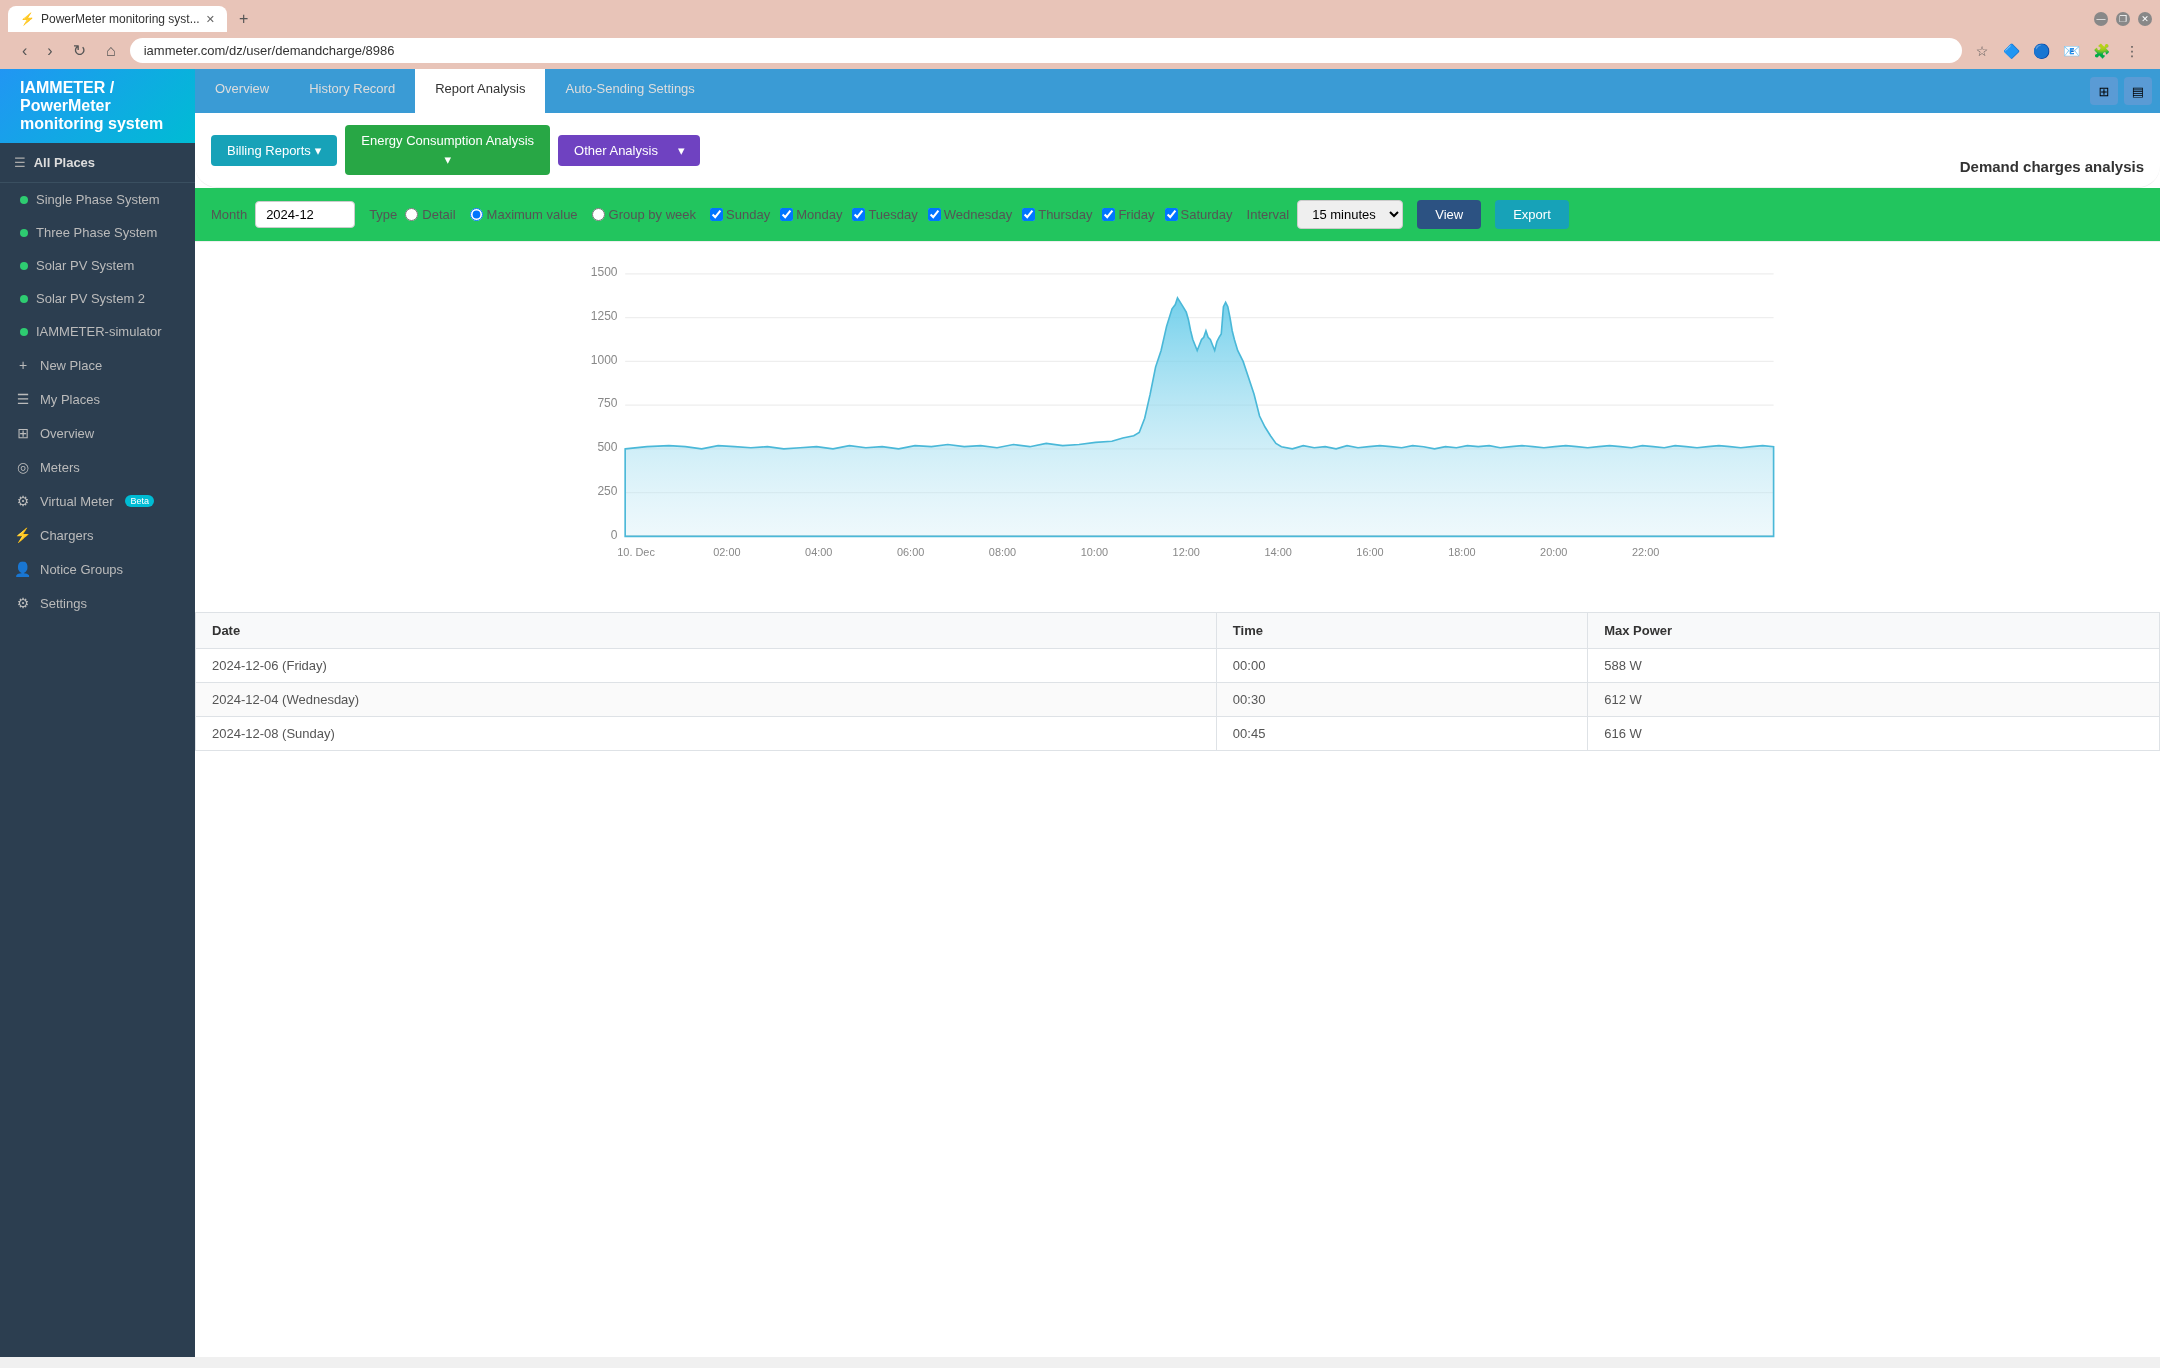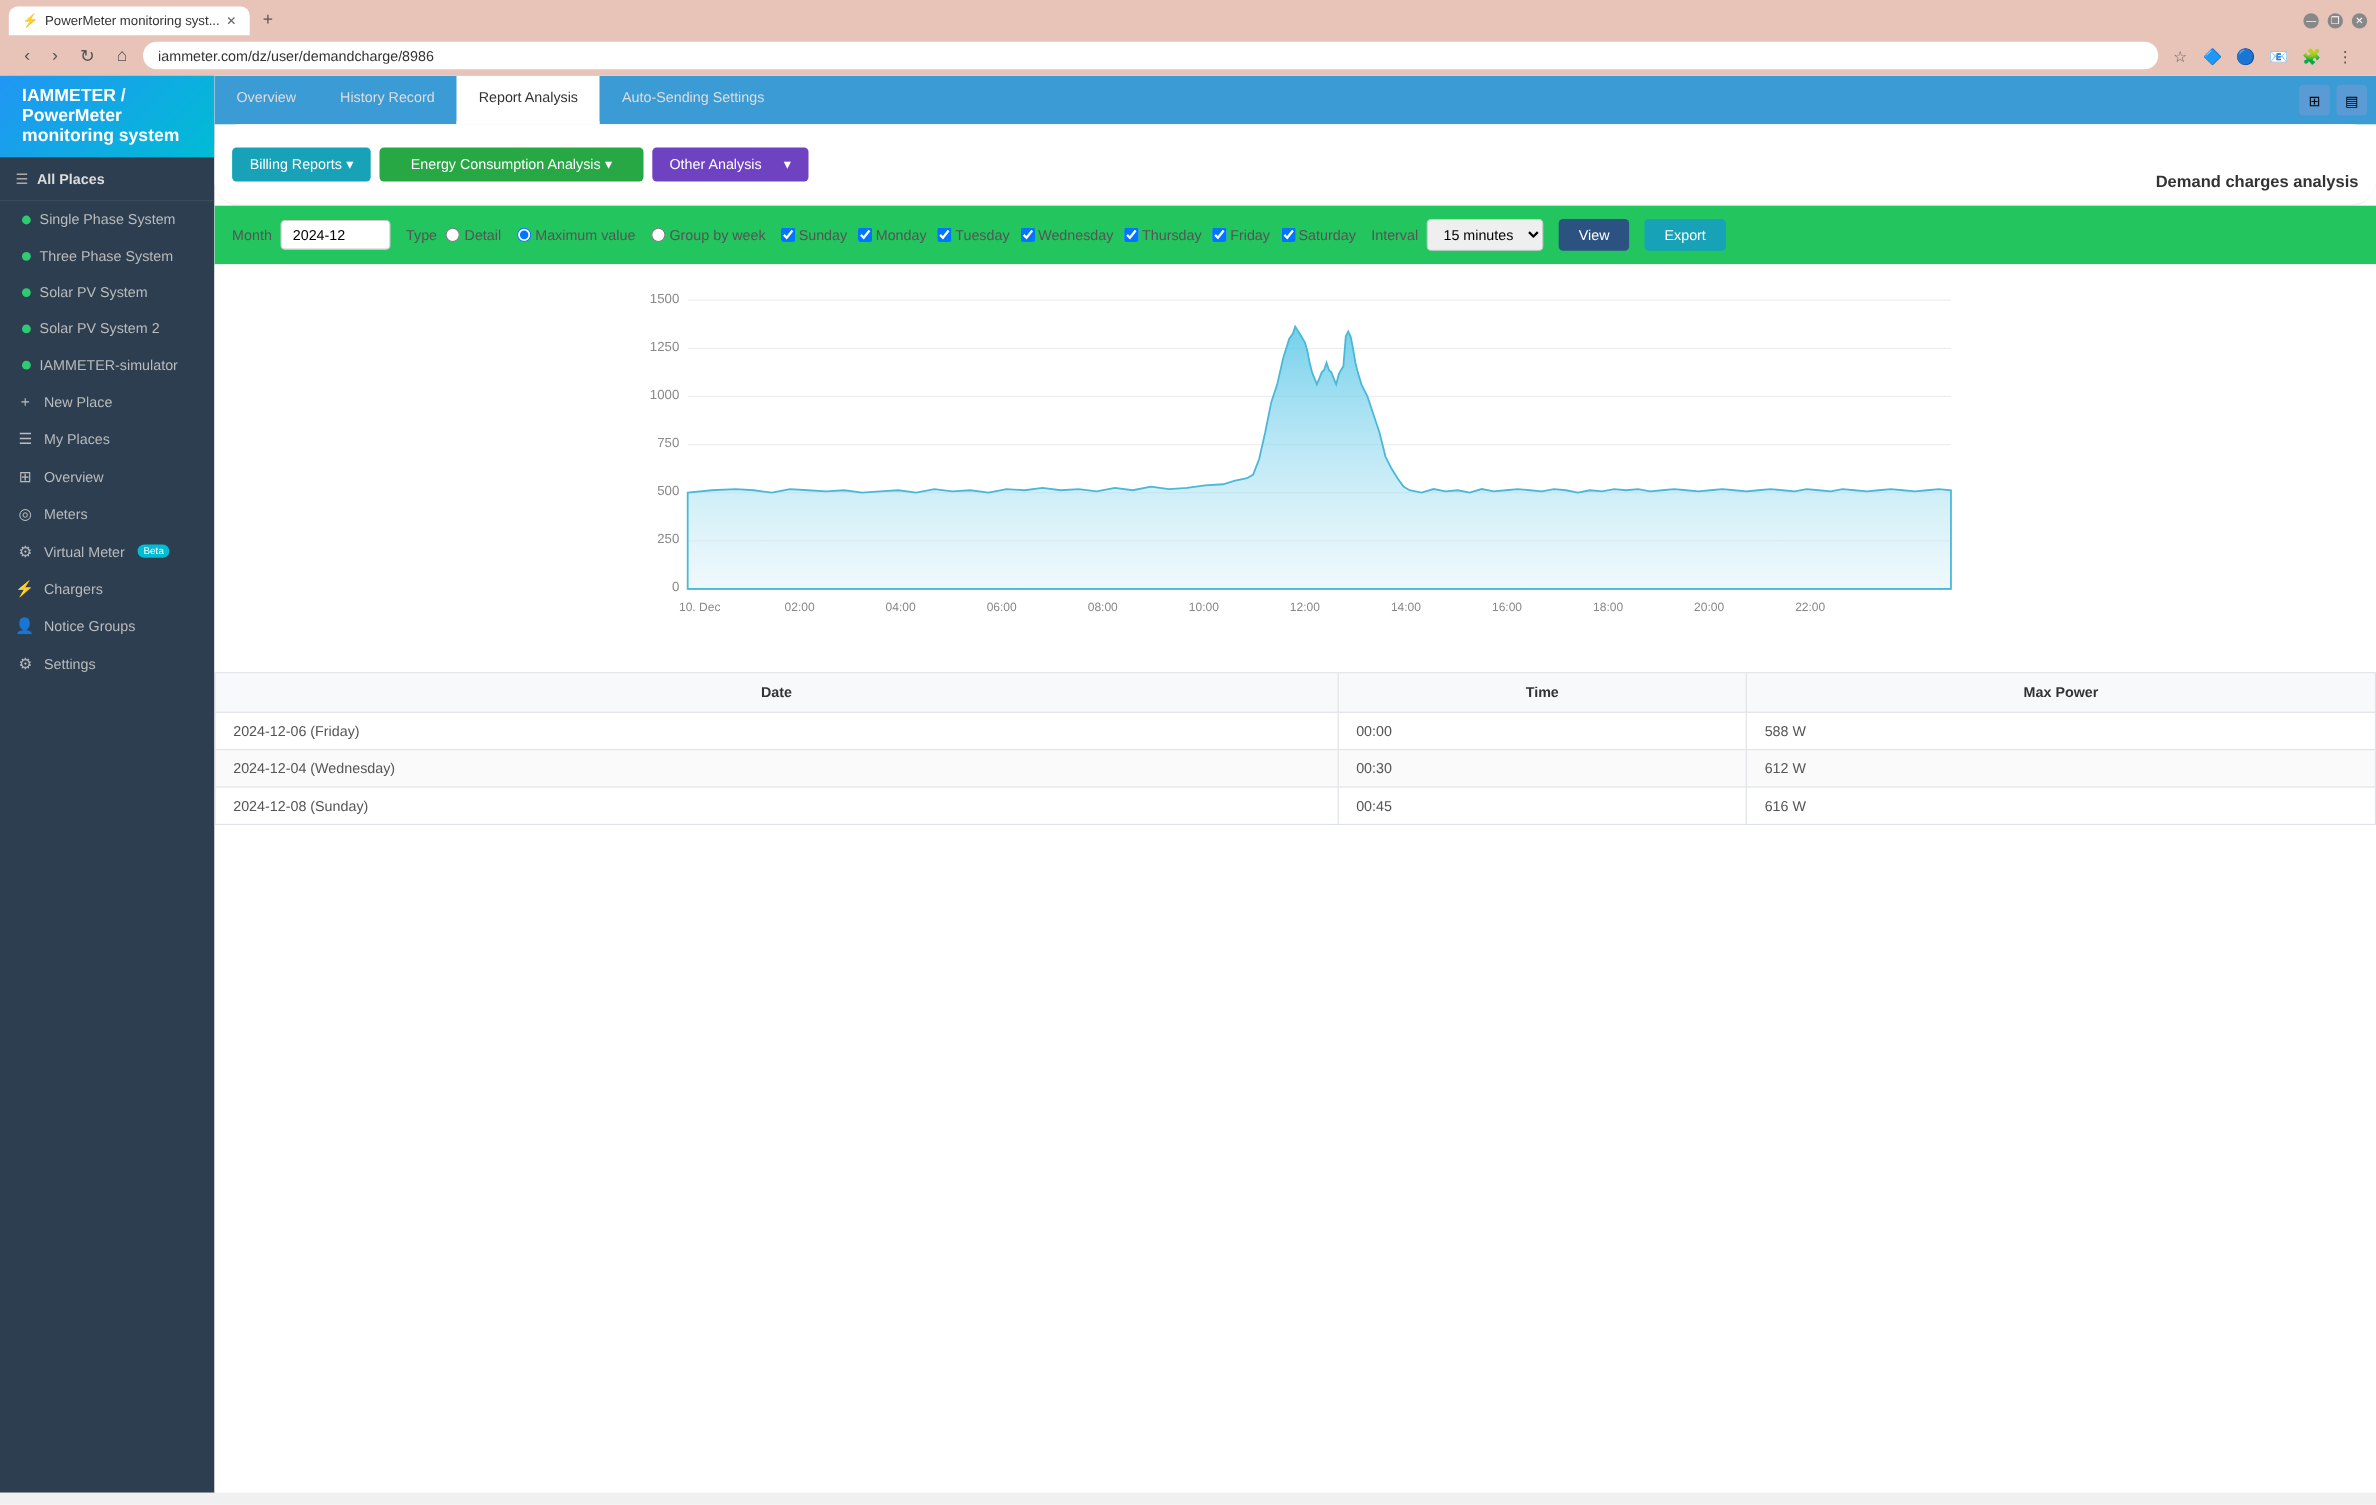--- a/index.html
+++ b/index.html
@@ -46,21 +46,21 @@
     .app-logo { color: #fff; font-size: 16px; font-weight: bold; }
 
     
     .nav-tabs { display: flex; background: #3a9bd5; padding: 0; }
     .nav-tab { padding: 12px 20px; color: #ddd; cursor: pointer; font-size: 13px; border-bottom: 3px solid transparent; }
     .nav-tab.active { background: #fff; color: #333; border-bottom: 3px solid #fff; }
     .nav-tab-actions { margin-left: auto; display: flex; align-items: center; gap: 6px; padding: 8px; }
     .grid-icon { width: 28px; height: 28px; background: #5a9bd5; border-radius: 4px; display: flex; align-items: center; justify-content: center; cursor: pointer; }
     .report-sub-nav { display: flex; align-items: center; padding: 12px 16px; gap: 8px; background: #fff; border-bottom: 1px solid #eee; flex-wrap: wrap; border-radius: 22px; }
     .btn-billing { background: #17a2b8; color: #fff; border: none; padding: 8px 16px; border-radius: 4px; cursor: pointer; font-size: 13px; display: flex; align-items: center; gap: 4px; }
-    .btn-energy { background: #28a745; color: #fff; border: none; padding: 8px 28px; border-radius: 4px; cursor: pointer; font-size: 13px; display: flex; align-items: center; gap: 4px; }
+    .btn-energy { background: #28a745; color: #fff; border: none; padding: 8px 16px; border-radius: 4px; cursor: pointer; font-size: 13px; display: flex; align-items: center; gap: 4px; flex-direction: column; }
     .btn-other { background: #6f42c1; color: #fff; border: none; padding: 8px 16px; border-radius: 4px; cursor: pointer; font-size: 13px; display: flex; align-items: center; gap: 20px; }
     .analysis-title { margin-left: auto; font-size: 15px; font-weight: bold; color: #333; margin-top: 32px; }
 
     
     .controls-row { display: flex; align-items: center; gap: 14px; padding: 12px 16px; background: #22c55e; border-bottom: 1px solid #eee; flex-wrap: wrap; }
     .control-group { display: flex; align-items: center; gap: 8px; }
     .control-label { color: #555; font-size: 13px; }
     .month-input { border: 1px solid #ccc; border-radius: 4px; padding: 5px 10px; font-size: 13px; width: 100px; }
     .radio-group { display: flex; gap: 14px; align-items: center; }
     .radio-item { display: flex; align-items: center; gap: 4px; font-size: 13px; color: #555; cursor: pointer; }
@@ -69,21 +69,21 @@
     .interval-select { border: 1px solid #ccc; border-radius: 4px; padding: 5px 10px; font-size: 13px; }
     .btn-view { background: #2c5282; color: #fff; border: none; padding: 7px 18px; border-radius: 4px; cursor: pointer; font-size: 13px; }
     .btn-export { background: #17a2b8; color: #fff; border: none; padding: 7px 18px; border-radius: 4px; cursor: pointer; font-size: 13px; }
 
     
     .chart-container { padding: 10px 16px; background: #fff; position: relative; height: 370px; }
     .chart-svg { width: 100%; height: 100%; }
 
     
     .data-table { width: 100%; border-collapse: collapse; margin-top: 0; }
-    .data-table th { background: #f8f9fa; border: 1px solid #dee2e6; padding: 10px 16px; text-align: center; font-weight: bold; font-size: 13px; color: #333; }
+    .data-table th { background: #f8f9fa; border: 1px solid #dee2e6; padding: 10px 16px; text-align: left; font-weight: bold; font-size: 13px; color: #333; }
     .data-table td { border: 1px solid #dee2e6; padding: 9px 16px; font-size: 13px; color: #555; }
     .data-table tr:nth-child(even) { background: #fafafa; }
 
     
     ::-webkit-scrollbar { width: 6px; }
     ::-webkit-scrollbar-thumb { background: #bbb; border-radius: 3px; }
   </style>
 </head>
 <body>
 

